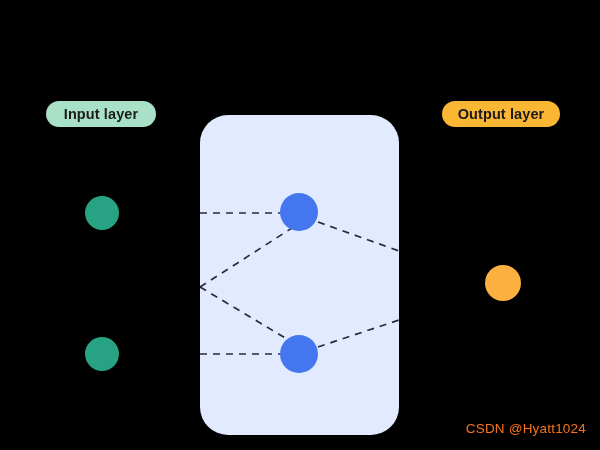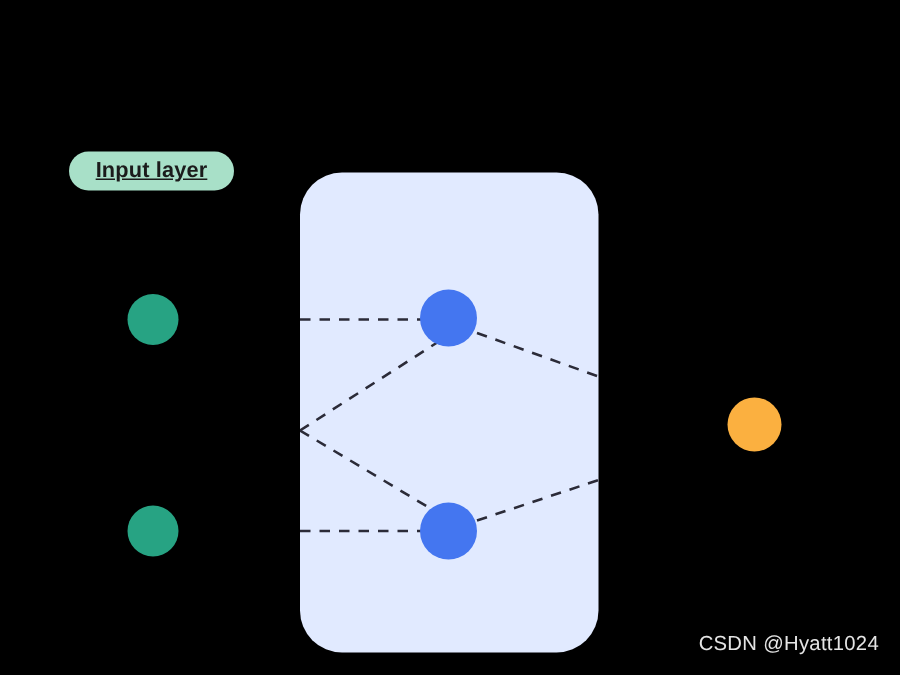--- a/index.html
+++ b/index.html
@@ -44,21 +44,20 @@
     position: absolute;
     height: 26px;
     line-height: 26px;
     border-radius: 13px;
     font-size: 14.5px;
     font-weight: bold;
     color: #1b1b1b;
     text-align: center;
     white-space: nowrap;
     letter-spacing: 0.1px;
-    text-decoration: underline;
   }
   .pill-input {
     left: 46px;
     top: 101px;
     width: 110px;
     background: #a8e0c8;
   }
   .pill-hidden {
     left: 244px;
     top: 101px;
@@ -98,21 +97,21 @@
   .hid-1 { left: 280px; top: 193px; }
   .hid-2 { left: 280px; top: 335px; }
   .out-1 { left: 485px; top: 265px; }
 
   
   .watermark {
     position: absolute;
     right: 14px;
     bottom: 14px;
     font-size: 13.5px;
-    color: #e5e5e5;
+    color: #f97316;
     white-space: nowrap;
     letter-spacing: 0.2px;
   }
 </style>
 </head>
 <body>
 
 <div id="stage">
 
   <div class="panel">
@@ -128,20 +127,21 @@
         <line x1="0" y1="239" x2="99" y2="239"></line>
 
         <line x1="118" y1="107" x2="199" y2="136"></line>
 
         <line x1="118" y1="232" x2="199" y2="205"></line>
       </g>
     </svg>
   </div>
 
   <div class="pill pill-input">Input layer</div>
+  <div class="pill pill-output">Output layer</div>
 
   <div class="node node-input in-1"></div>
   <div class="node node-input in-2"></div>
 
   <div class="node node-hidden hid-1"></div>
   <div class="node node-hidden hid-2"></div>
 
   <div class="node node-output out-1"></div>
 
   <div class="watermark">CSDN @Hyatt1024</div>

